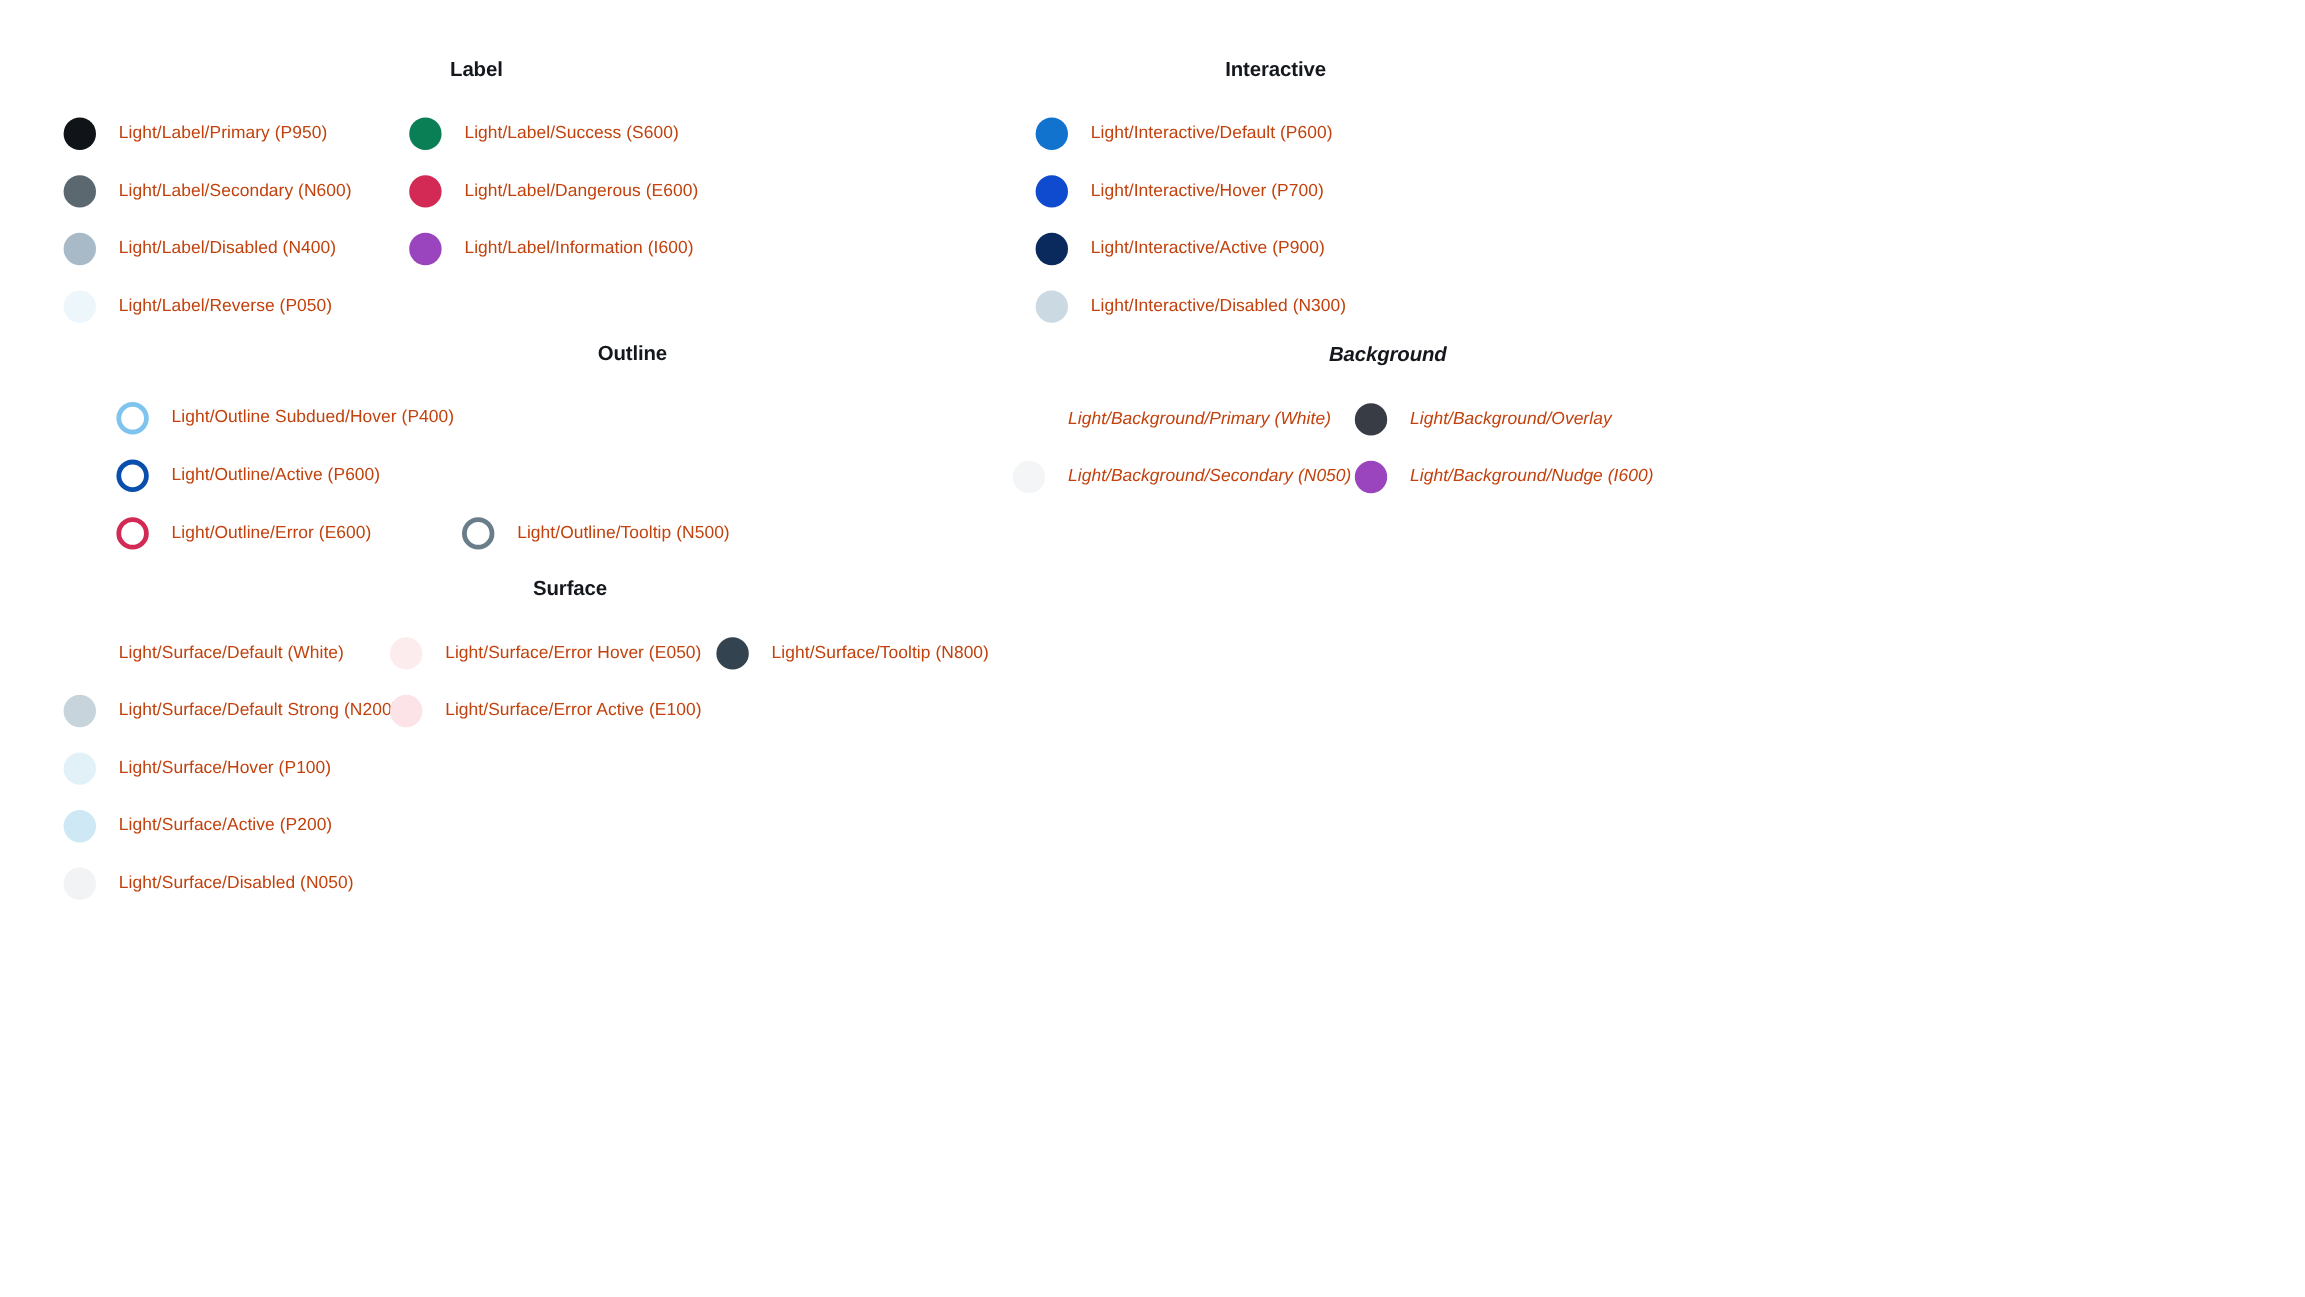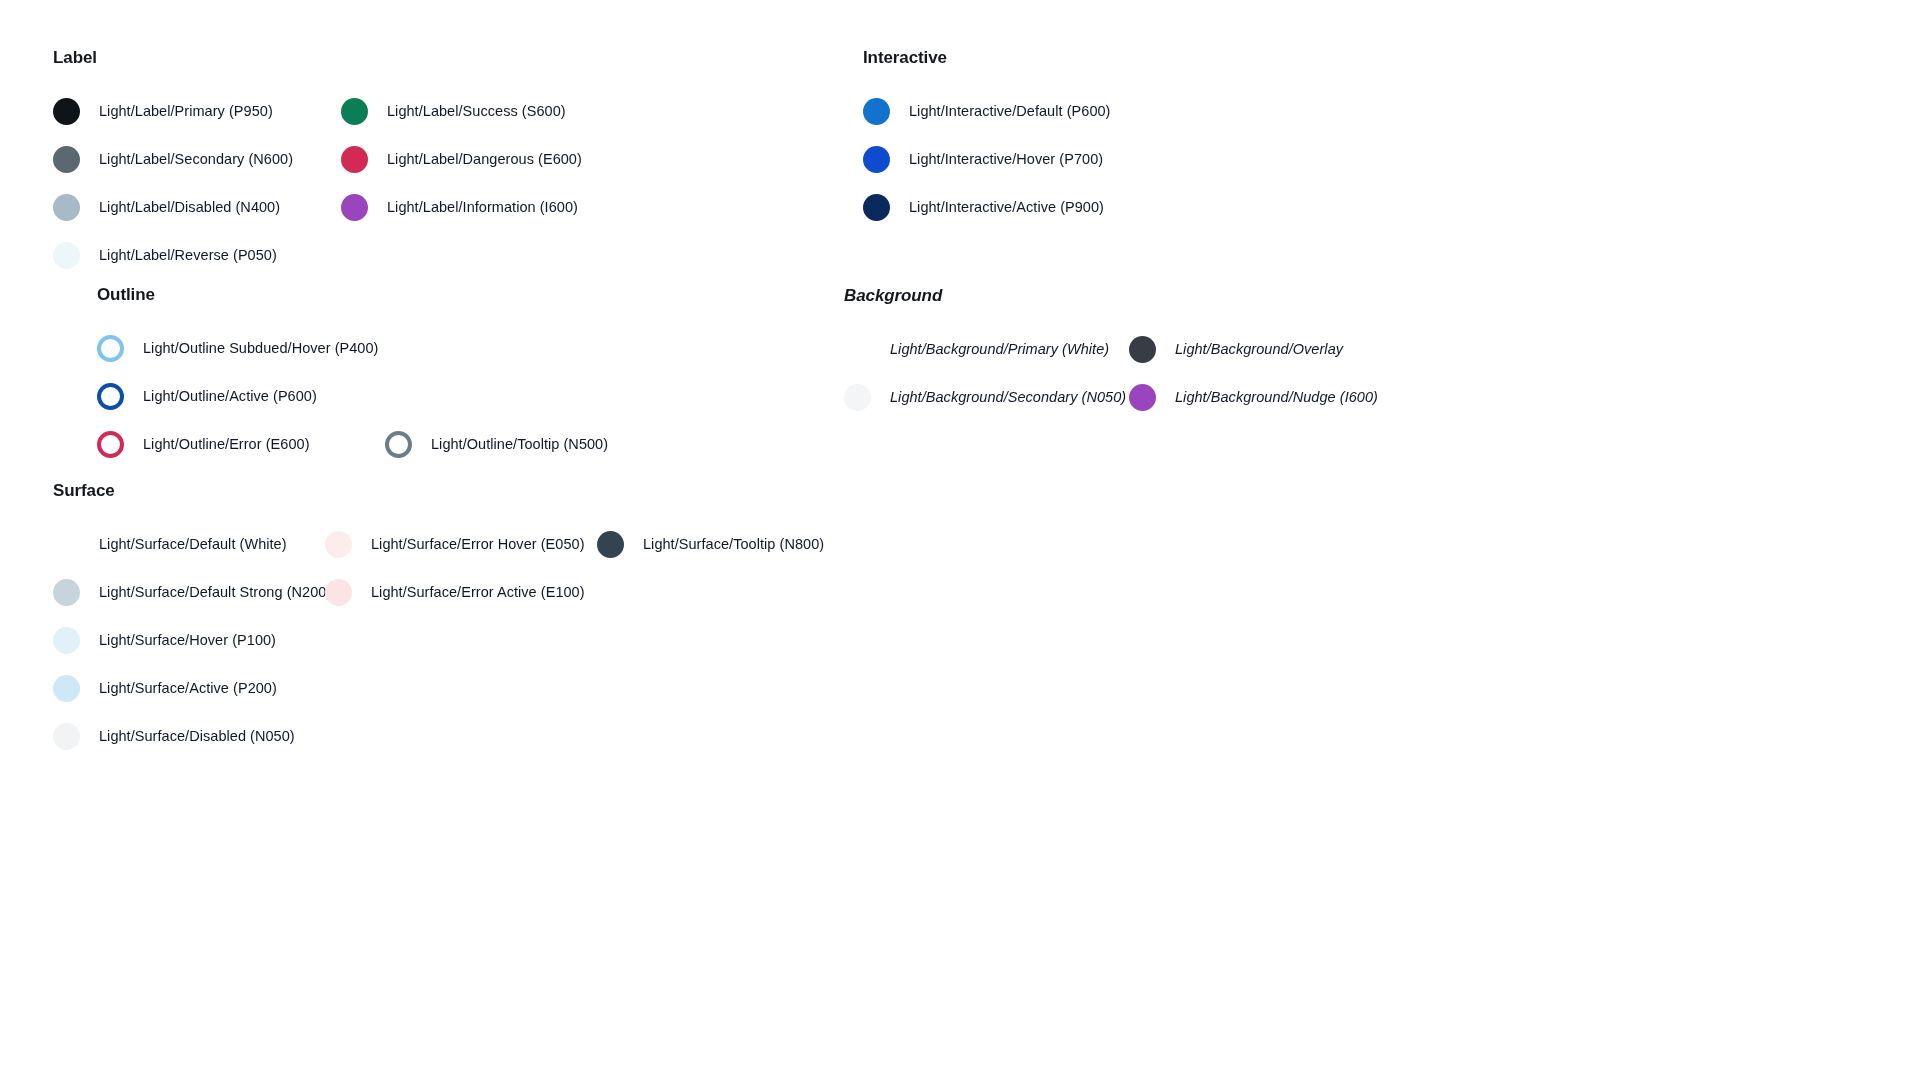--- a/index.html
+++ b/index.html
@@ -13,20 +13,21 @@
     height: 1081px;
     font-family: "Liberation Sans", sans-serif;
     color: #2c3138;
     overflow: hidden;
     position: relative;
   }
   .canvas {
     position: absolute;
     inset: 0;
     background: #ffffff;
+    text-align: center;
   }
 
   
   .group {
     position: absolute;
   }
   .group-title {
     font-size: 17px;
     font-weight: 700;
     color: #14181d;
@@ -68,21 +69,21 @@
     background: transparent !important;
     border-style: solid;
   }
   .swatch.hidden {
     visibility: hidden;
   }
 
   .token-label {
     font-size: 14.5px;
     line-height: 1.25;
-    color: #0f172a;
+    color: #c2410c;
     white-space: nowrap;
     letter-spacing: 0.05px;
   }
 
   
   #group-label        { left: 53px;  top: 48px;  }
   #group-interactive  { left: 863px; top: 48px;  }
   #group-outline      { left: 53px;  top: 285px; margin-left: 44px; }
   #group-background   { left: 844px; top: 286px; font-style: italic; }
   #group-surface      { left: 53px;  top: 481px; }
@@ -161,20 +162,26 @@
             <span class="swatch" style="background: rgb(14, 75, 206);"></span>
           </div>
           <span class="token-label">Light/Interactive/Hover (P700)</span>
         </div>
         <div class="token-row">
           <div class="swatch-slot">
             <span class="swatch" style="background: rgb(10, 42, 94);"></span>
           </div>
           <span class="token-label">Light/Interactive/Active (P900)</span>
         </div>
+        <div class="token-row">
+          <div class="swatch-slot">
+            <span class="swatch" style="background: rgb(203, 217, 227);"></span>
+          </div>
+          <span class="token-label">Light/Interactive/Disabled (N300)</span>
+        </div>
       </div>
   </section>
 
   <section class="group" id="group-outline">
     <h2 class="group-title">Outline</h2>
     <div class="token-grid">
         <div class="token-row">
           <div class="swatch-slot">
             <span class="swatch ring" style="border-width: 4px; border-color: rgb(127, 196, 238);"></span>
           </div>

